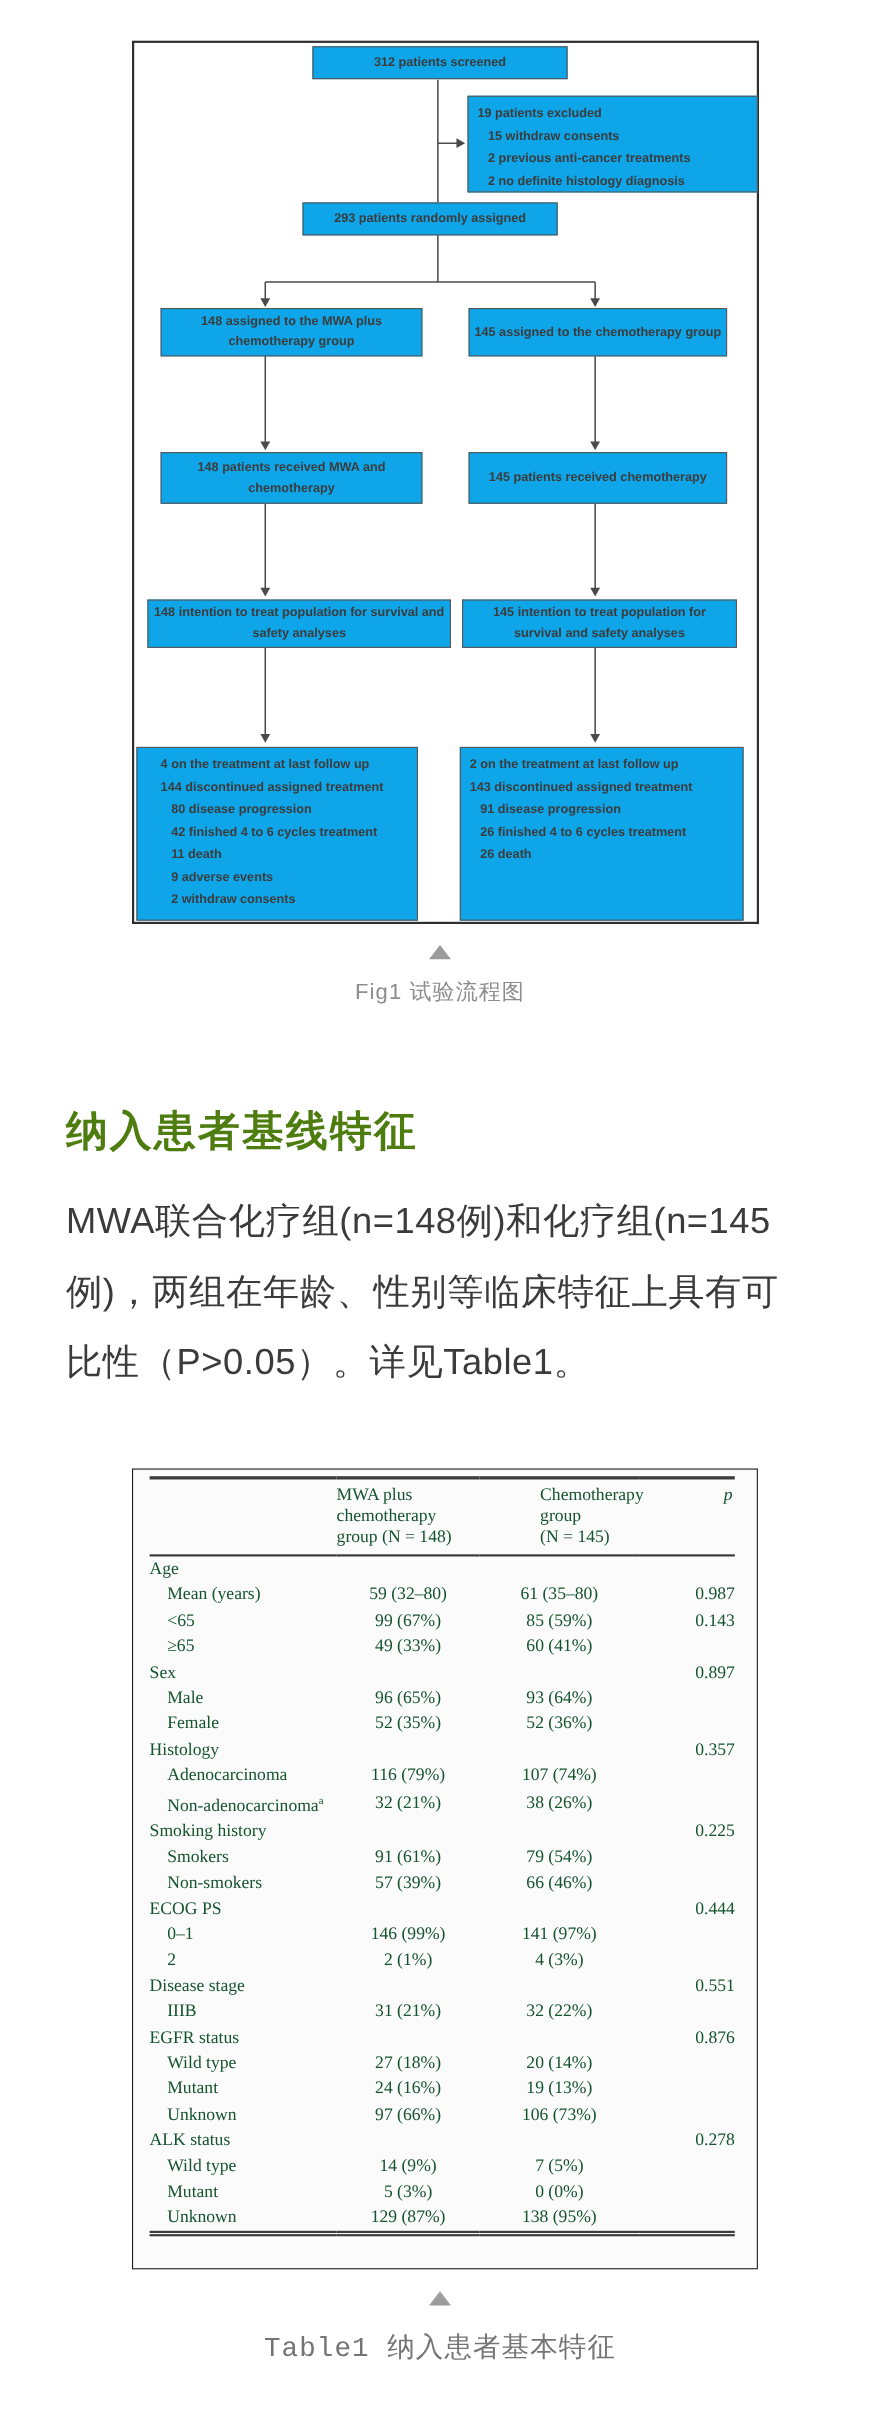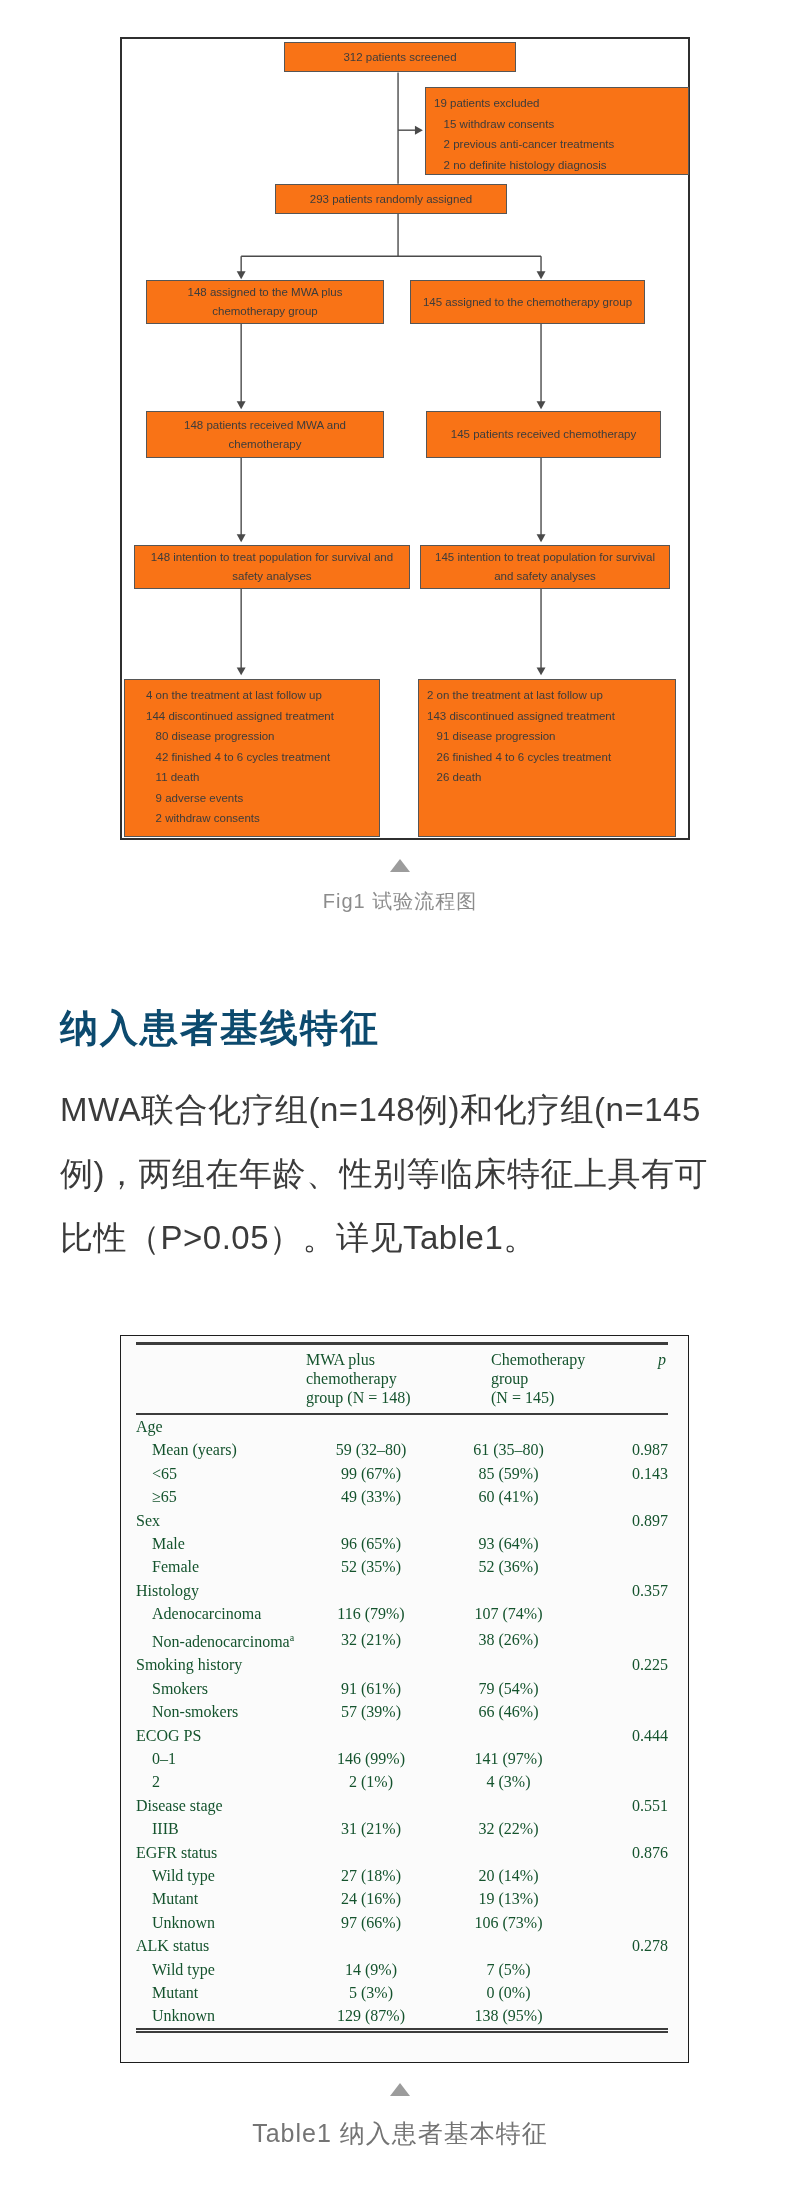--- a/index.html
+++ b/index.html
@@ -8,23 +8,23 @@
     font-family:"Liberation Sans","DejaVu Sans",sans-serif; overflow:hidden;
   }
 
   
   .fc {
     position:absolute; left:120px; top:37px; width:570px; height:803px;
     border:2px solid #2f2f2f; background:#ffffff; box-sizing:border-box;
   }
   .fc svg { position:absolute; left:0; top:0; width:100%; height:100%; }
   .fc-box {
-    position:absolute; box-sizing:border-box; background:#f97316;
+    position:absolute; box-sizing:border-box; background:#0ea5e9;
     border:1.5px solid #565656; color:#3c3c3c;
-    font-weight:normal; font-size:11.5px; line-height:19px;
+    font-weight:bold; font-size:11.5px; line-height:19px;
     display:flex; align-items:center; justify-content:center; text-align:center;
     padding:2px 4px;
   }
   .fc-box.multiline {
     align-items:flex-start; justify-content:flex-start; text-align:left;
     white-space:pre-wrap; padding:5px 8px; line-height:20.5px;
   }
 
   .tri {
     position:absolute; left:0; width:800px; display:flex; justify-content:center;
@@ -35,21 +35,21 @@
     border-bottom:13px solid #9c9c9c;
   }
   .fig-caption {
     position:absolute; left:0; width:800px; text-align:center;
     color:#8c8c8c; font-size:20px; letter-spacing:1px;
   }
 
   
   .sec-heading {
     position:absolute; left:60px; top:1003px; font-size:38px; font-weight:bold;
-    color:#0c4a6e; font-family:"Liberation Serif","DejaVu Serif",serif;
+    color:#4d7c0f; font-family:"Liberation Serif","DejaVu Serif",serif;
     letter-spacing:2px;
   }
   .sec-paragraph {
     position:absolute; left:60px; top:1078px; width:700px;
     font-size:33px; line-height:64px; color:#3b3b3b;
     white-space:pre-line; letter-spacing:0.5px;
   }
 
   
   .tbl-wrap {
@@ -120,21 +120,21 @@
       </g>
     </svg>
 
     <div class="fc-box" style="left:162px;top:3px;width:232px;height:30px;">312 patients screened</div>
     <div class="fc-box multiline" style="left:303px;top:48px;width:264px;height:88px;">19 patients excluded
    15 withdraw consents
    2 previous anti-cancer treatments
    2 no definite histology diagnosis</div>
     <div class="fc-box" style="left:153px;top:145px;width:232px;height:30px;">293 patients randomly assigned</div>
     <div class="fc-box" style="left:24px;top:241px;width:238px;height:44px;">148 assigned to the MWA plus chemotherapy group</div>
-    <div class="fc-box" style="left:288px;top:241px;width:235px;height:44px;">145 assigned to the chemotherapy group</div>
+    <div class="fc-box" style="left:304px;top:241px;width:235px;height:44px;">145 assigned to the chemotherapy group</div>
     <div class="fc-box" style="left:24px;top:372px;width:238px;height:47px;">148 patients received MWA and chemotherapy</div>
     <div class="fc-box" style="left:304px;top:372px;width:235px;height:47px;">145 patients received chemotherapy</div>
     <div class="fc-box" style="left:12px;top:506px;width:276px;height:44px;">148 intention to treat population for survival and safety analyses</div>
     <div class="fc-box" style="left:298px;top:506px;width:250px;height:44px;">145 intention to treat population for survival and safety analyses</div>
     <div class="fc-box multiline" style="left:2px;top:640px;width:256px;height:158px;padding-left:21px;">4 on the treatment at last follow up
 144 discontinued assigned treatment
    80 disease progression
    42 finished 4 to 6 cycles treatment
    11 death
    9 adverse events
@@ -333,15 +333,15 @@
             <td class="val c2">138 (95%)</td>
             <td class="pv"></td>
           </tr>
         </tbody>
     </table>
   </div>
 
   <div class="tri" style="top:2083px;">
       <span></span>
     </div>
-  <div class="tbl-caption" style="top:2117px;">Table1 纳入患者基本特征</div>
+  <div class="tbl-caption" style="top:2117px;font-family:Liberation Mono, monospace;">Table1 纳入患者基本特征</div>
 
 </div>
 
 </body></html>

